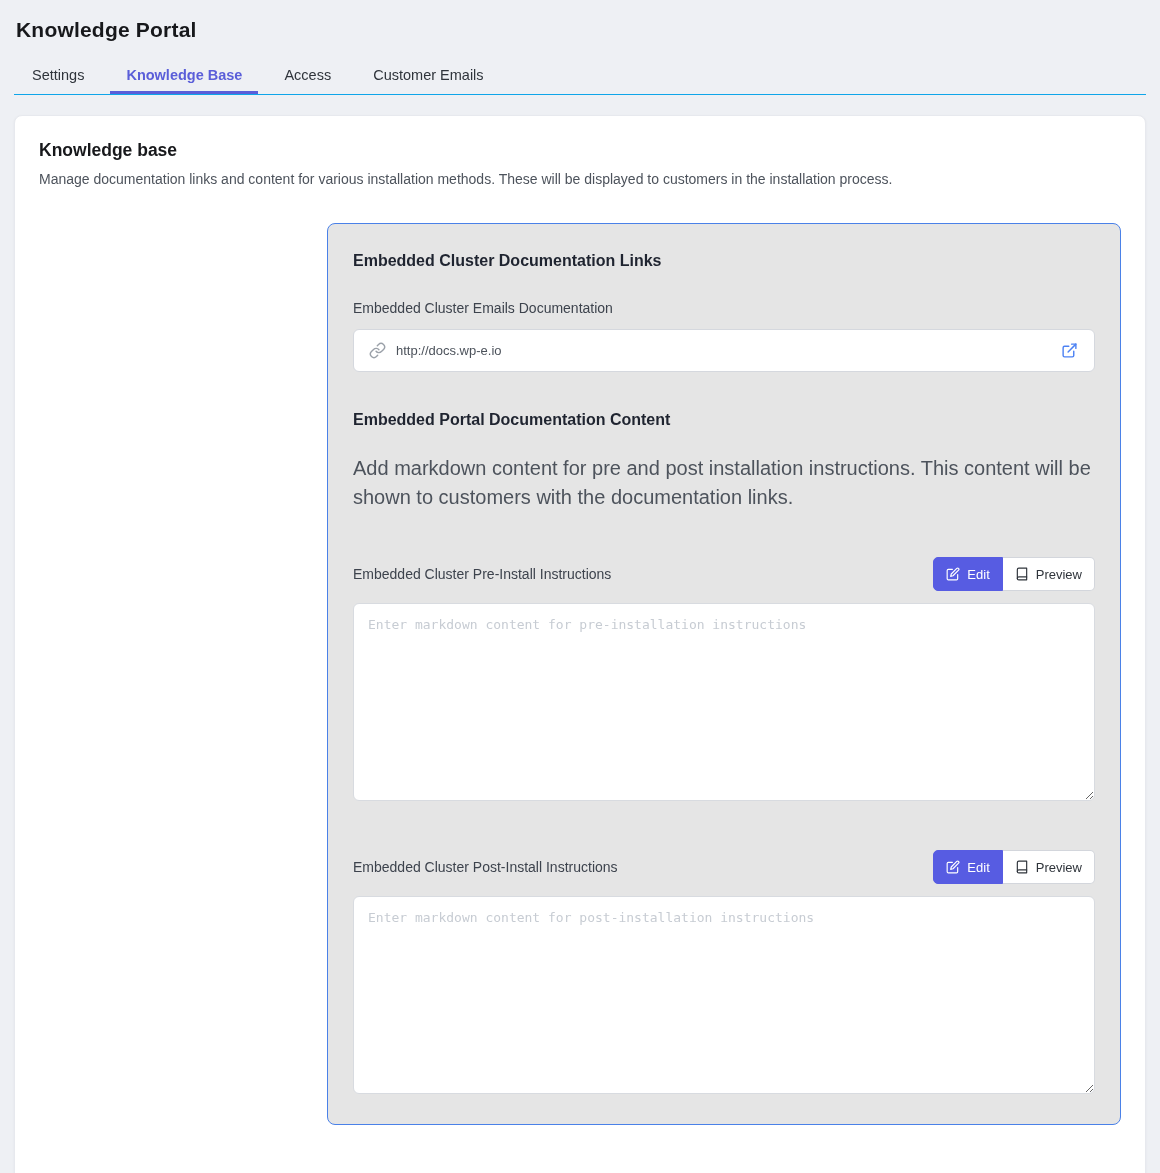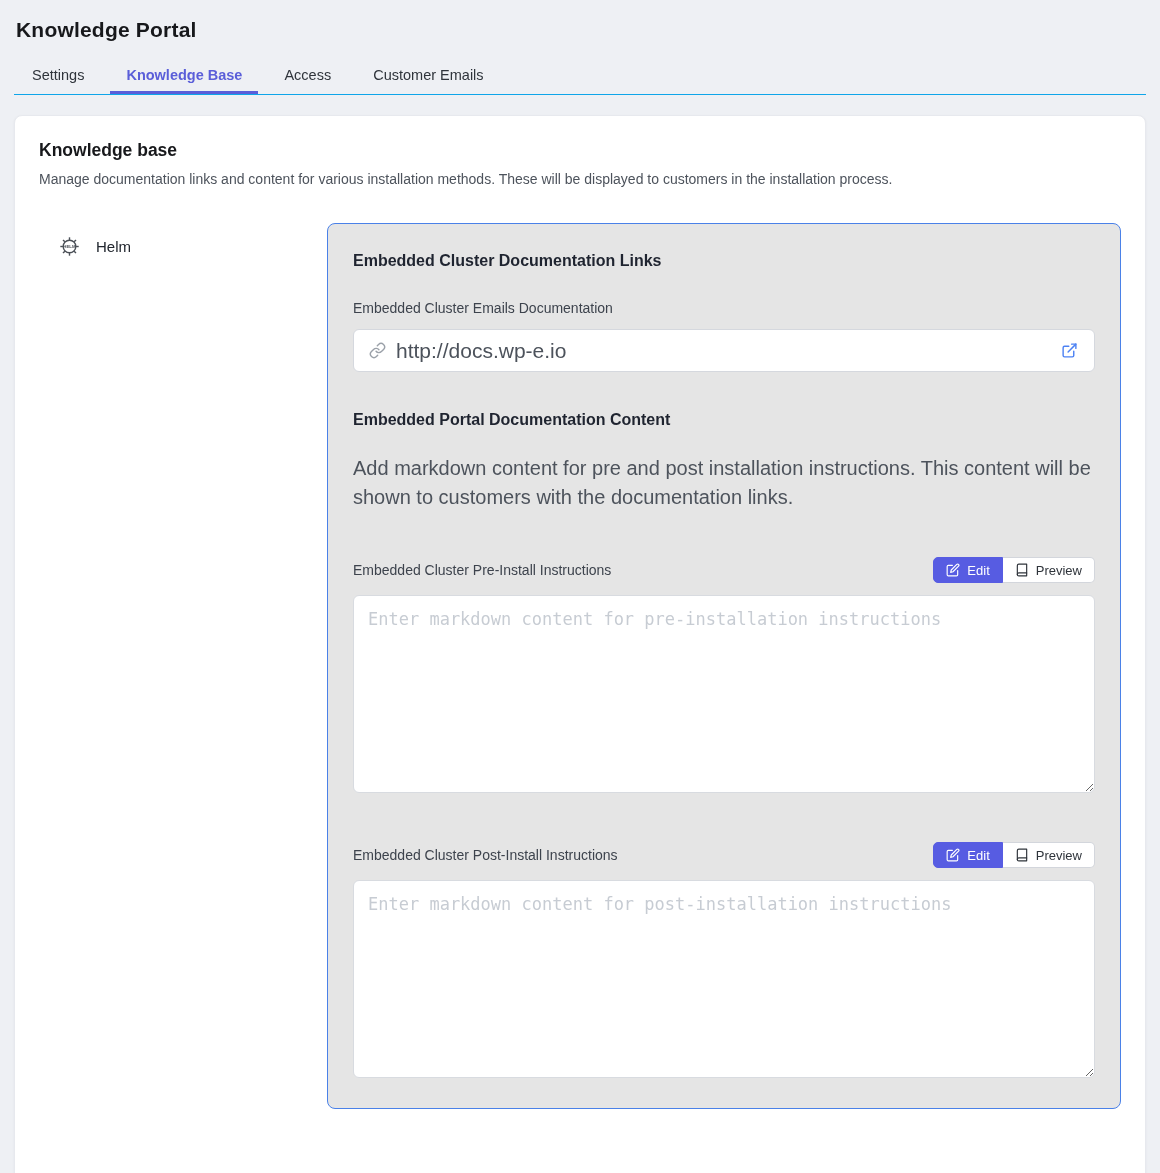--- a/index.html
+++ b/index.html
@@ -55,49 +55,49 @@
   .panel h3 { font-size:16px; font-weight:700; color:#1f2430; }
   .field-label { margin-top:30px; font-size:14px; color:#3d434d; }
   .url-box {
     margin-top:13px; height:43px; background:#fff;
     border:1px solid #d5d8de; border-radius:6px;
     display:flex; align-items:center; padding:0 14px 0 15px;
   }
   .url-box input {
     flex:1; border:none; outline:none; background:transparent;
     font-family:"Liberation Sans", sans-serif;
-    font-size:21px; color:#4c525b; margin-left:10px;
+    font-size:13px; color:#4c525b; margin-left:10px;
   }
   .open-link-btn { background:none; border:none; cursor:pointer; display:flex; align-items:center; padding:2px; }
 
   .section2-title { margin-top:39px; }
   .panel-desc { margin-top:25px; font-size:20px; color:#4d535c; line-height:1.45; max-width:755px; }
 
   .label-row { margin-top:45px; display:flex; align-items:center; justify-content:space-between; }
   .toggle-group { display:flex; }
   .tg-btn {
     display:flex; align-items:center; gap:7px;
-    height:26px; padding:0 12px; font-size:13px; cursor:pointer;
+    height:26px; padding:16px 12px; font-size:13px; cursor:pointer;
     font-family:"Liberation Sans", sans-serif;
     text-align:center;
   }
   .tg-btn.edit {
     background:#575ce2; color:#ffffff; border:1px solid #575ce2;
     border-radius:5px 0 0 5px;
   }
   .tg-btn.preview {
     background:#ffffff; color:#2f343b; border:1px solid #d3d6dc; border-left:none;
     border-radius:0 5px 5px 0;
   }
   textarea.md-area {
     margin-top:12px; width:100%; height:198px;
     background:#fff; border:1px solid #d8dbe0; border-radius:6px;
     padding:13px 14px; resize:vertical;
     font-family:"DejaVu Sans Mono","Liberation Mono",monospace;
-    font-size:17px; color:#30343a;
+    font-size:13px; color:#30343a;
   }
   textarea.md-area::placeholder { color:#c7ccd3; }
 
   
   .save-row { display:flex; justify-content:flex-end; margin-top:66px; }
   .save-btn {
     background:#575ce2; color:#fff; border:none; border-radius:6px;
     font-family:"Liberation Sans", sans-serif;
     font-size:15px; font-weight:700; padding:10px 18px; cursor:pointer;
   }
@@ -116,37 +116,20 @@
   <div class="tab">Customer Emails</div>
 </div>
 
 <div class="card">
   <div class="card-title">Knowledge base</div>
   <div class="card-desc">Manage documentation links and content for various installation methods. These will be displayed to customers in the installation process.</div>
 
   <div class="content-row">
 
     <div class="sidebar">
-      <div class="side-item">
-        <span class="icn">
-          <svg width="21" height="21" viewBox="0 0 24 24" fill="none" stroke="#4a4f56" stroke-width="1.6">
-            <circle cx="12" cy="12" r="7.2"></circle>
-            <line x1="12" y1="1.5" x2="12" y2="4.5"></line>
-              <line x1="12" y1="19.5" x2="12" y2="22.5"></line>
-            <line x1="1.5" y1="12" x2="4.5" y2="12"></line>
-              <line x1="19.5" y1="12" x2="22.5" y2="12"></line>
-            <line x1="4.6" y1="4.6" x2="6.7" y2="6.7"></line>
-              <line x1="17.3" y1="17.3" x2="19.4" y2="19.4"></line>
-            <line x1="19.4" y1="4.6" x2="17.3" y2="6.7"></line>
-              <line x1="6.7" y1="17.3" x2="4.6" y2="19.4"></line>
-            <text x="12" y="13.8" text-anchor="middle" font-size="5" font-family="Liberation Sans, sans-serif" font-weight="bold" fill="#4a4f56" stroke="none">HELM</text>
-          </svg>
-        </span>
-        <span>Helm</span>
-      </div>
     </div>
 
     <div class="panel">
       <h3>Embedded Cluster Documentation Links</h3>
 
       <div class="field-label">Embedded Cluster Emails Documentation</div>
       <div class="url-box">
         <span style="display:flex;">
           <svg width="17" height="17" viewBox="0 0 24 24" fill="none" stroke="#9ba1a9" stroke-width="2" stroke-linecap="round" stroke-linejoin="round">
             <path d="M10 13a5 5 0 0 0 7.54.54l3-3a5 5 0 0 0-7.07-7.07l-1.72 1.71"></path>

